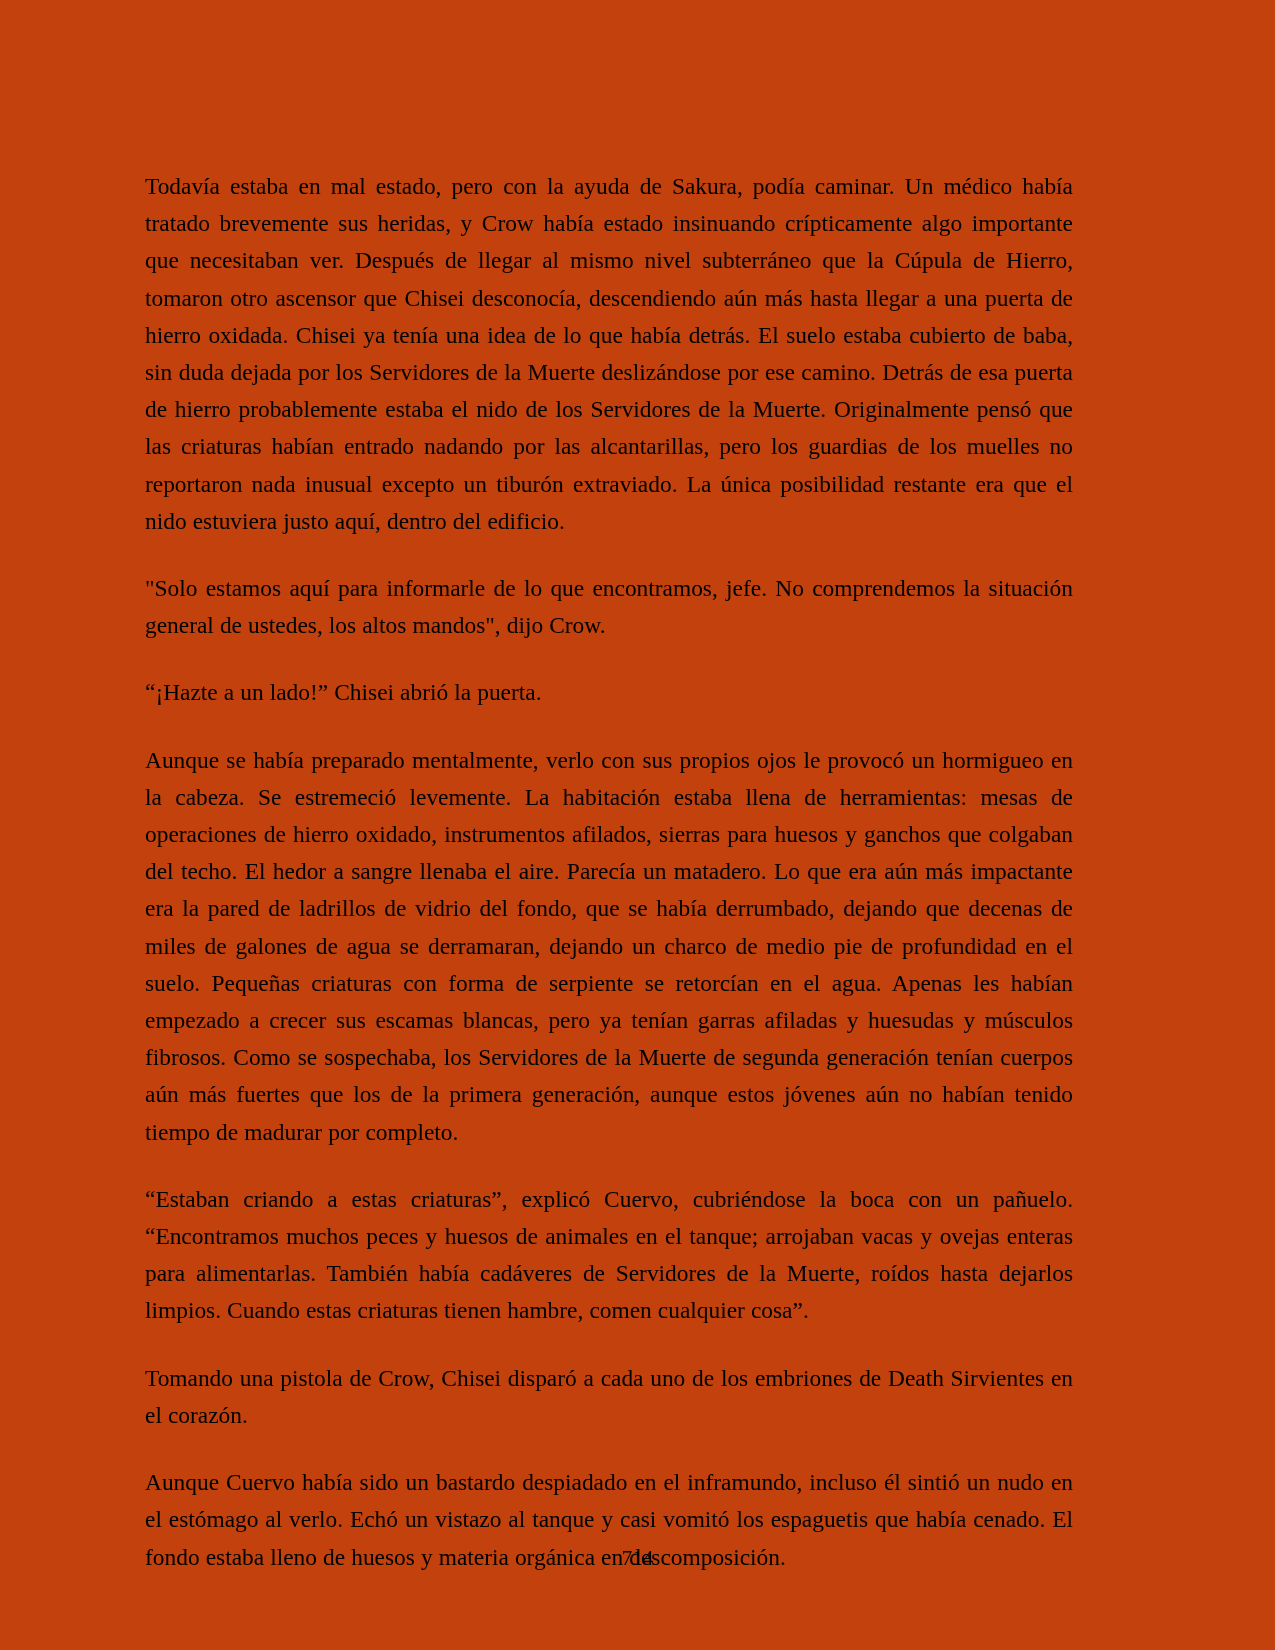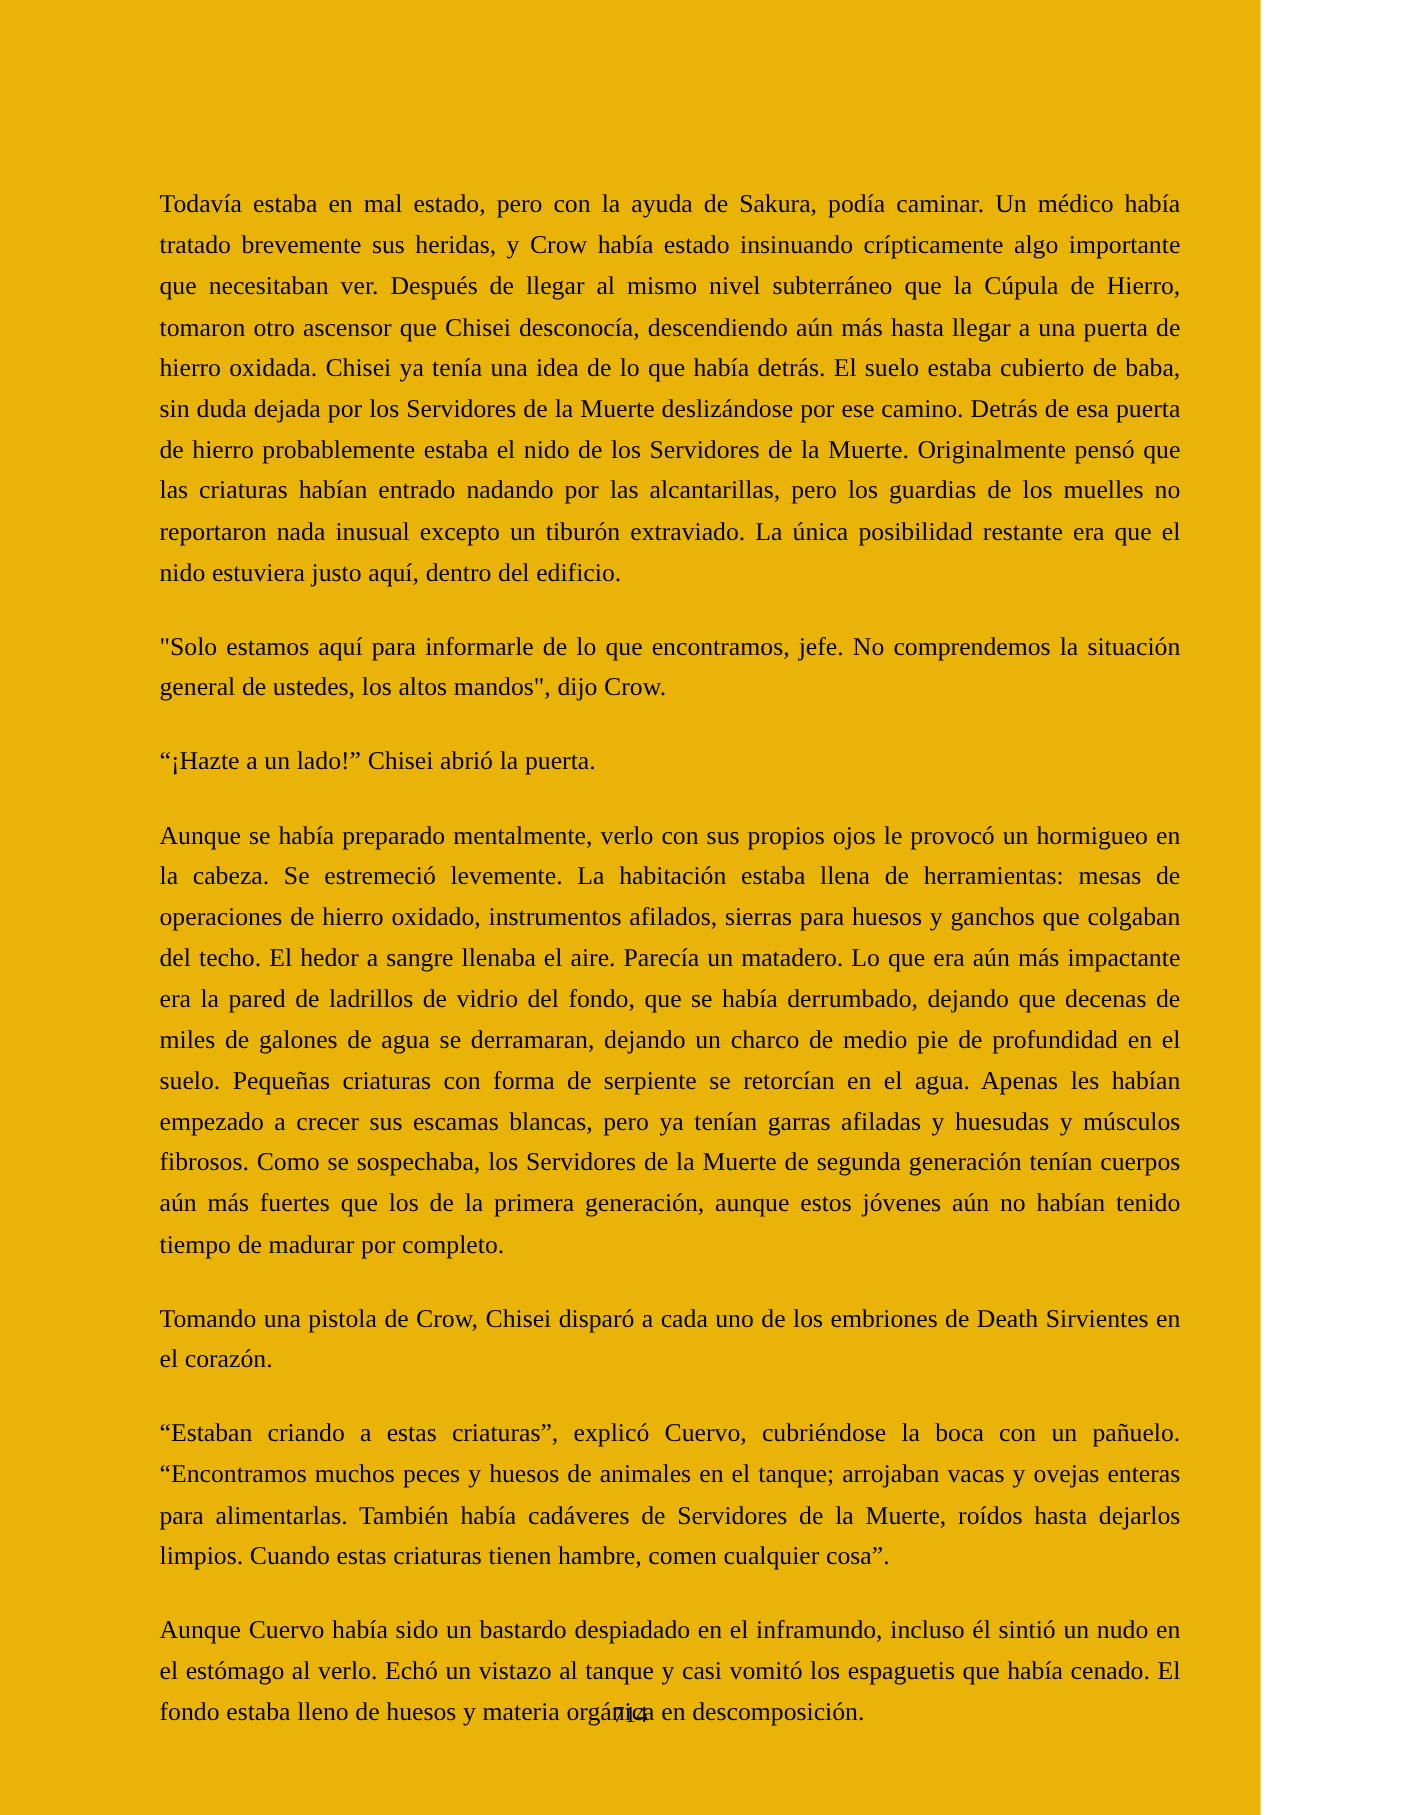--- a/index.html
+++ b/index.html
@@ -6,23 +6,23 @@
     margin: 0;
     padding: 0;
     background: #ffffff;
   }
   body {
     font-family: "Liberation Serif", "DejaVu Serif", serif;
     color: #000000;
   }
   .page {
     position: relative;
-    width: 1146px;
+    width: 1275px;
     height: 1650px;
-    background: #eab308;
+    background: #c2410c;
     box-sizing: border-box;
     overflow: hidden;
   }
   .text-column {
     position: absolute;
     left: 145px;
     top: 168px;
     width: 928px;
   }
   .para {
@@ -60,23 +60,23 @@
   <div class="text-column">
 
     <p class="para last-line-natural">Todavía estaba en mal estado, pero con la ayuda de Sakura, podía caminar. Un médico había tratado brevemente sus heridas, y Crow había estado insinuando crípticamente algo importante que necesitaban ver. Después de llegar al mismo nivel subterráneo que la Cúpula de Hierro, tomaron otro ascensor que Chisei desconocía, descendiendo aún más hasta llegar a una puerta de hierro oxidada. Chisei ya tenía una idea de lo que había detrás. El suelo estaba cubierto de baba, sin duda dejada por los Servidores de la Muerte deslizándose por ese camino. Detrás de esa puerta de hierro probablemente estaba el nido de los Servidores de la Muerte. Originalmente pensó que las criaturas habían entrado nadando por las alcantarillas, pero los guardias de los muelles no reportaron nada inusual excepto un tiburón extraviado. La única posibilidad restante era que el nido estuviera justo aquí, dentro del edificio.</p>
 
     <p class="para last-line-natural">"Solo estamos aquí para informarle de lo que encontramos, jefe. No comprendemos la situación general de ustedes, los altos mandos", dijo Crow.</p>
 
     <p class="para last-line-natural">“¡Hazte a un lado!” Chisei abrió la puerta.</p>
 
     <p class="para last-line-natural">Aunque se había preparado mentalmente, verlo con sus propios ojos le provocó un hormigueo en la cabeza. Se estremeció levemente. La habitación estaba llena de herramientas: mesas de operaciones de hierro oxidado, instrumentos afilados, sierras para huesos y ganchos que colgaban del techo. El hedor a sangre llenaba el aire. Parecía un matadero. Lo que era aún más impactante era la pared de ladrillos de vidrio del fondo, que se había derrumbado, dejando que decenas de miles de galones de agua se derramaran, dejando un charco de medio pie de profundidad en el suelo. Pequeñas criaturas con forma de serpiente se retorcían en el agua. Apenas les habían empezado a crecer sus escamas blancas, pero ya tenían garras afiladas y huesudas y músculos fibrosos. Como se sospechaba, los Servidores de la Muerte de segunda generación tenían cuerpos aún más fuertes que los de la primera generación, aunque estos jóvenes aún no habían tenido tiempo de madurar por completo.</p>
 
+    <p class="para last-line-natural">“Estaban criando a estas criaturas”, explicó Cuervo, cubriéndose la boca con un pañuelo. “Encontramos muchos peces y huesos de animales en el tanque; arrojaban vacas y ovejas enteras para alimentarlas. También había cadáveres de Servidores de la Muerte, roídos hasta dejarlos limpios. Cuando estas criaturas tienen hambre, comen cualquier cosa”.</p>
+
     <p class="para last-line-natural">Tomando una pistola de Crow, Chisei disparó a cada uno de los embriones de Death Sirvientes en el corazón.</p>
-
-    <p class="para last-line-natural">“Estaban criando a estas criaturas”, explicó Cuervo, cubriéndose la boca con un pañuelo. “Encontramos muchos peces y huesos de animales en el tanque; arrojaban vacas y ovejas enteras para alimentarlas. También había cadáveres de Servidores de la Muerte, roídos hasta dejarlos limpios. Cuando estas criaturas tienen hambre, comen cualquier cosa”.</p>
 
     <p class="para last-line-natural">Aunque Cuervo había sido un bastardo despiadado en el inframundo, incluso él sintió un nudo en el estómago al verlo. Echó un vistazo al tanque y casi vomitó los espaguetis que había cenado. El fondo estaba lleno de huesos y materia orgánica en descomposición.</p>
 
   </div>
 
   <div class="page-number">714</div>
 
 </div>
 
 </body></html>

